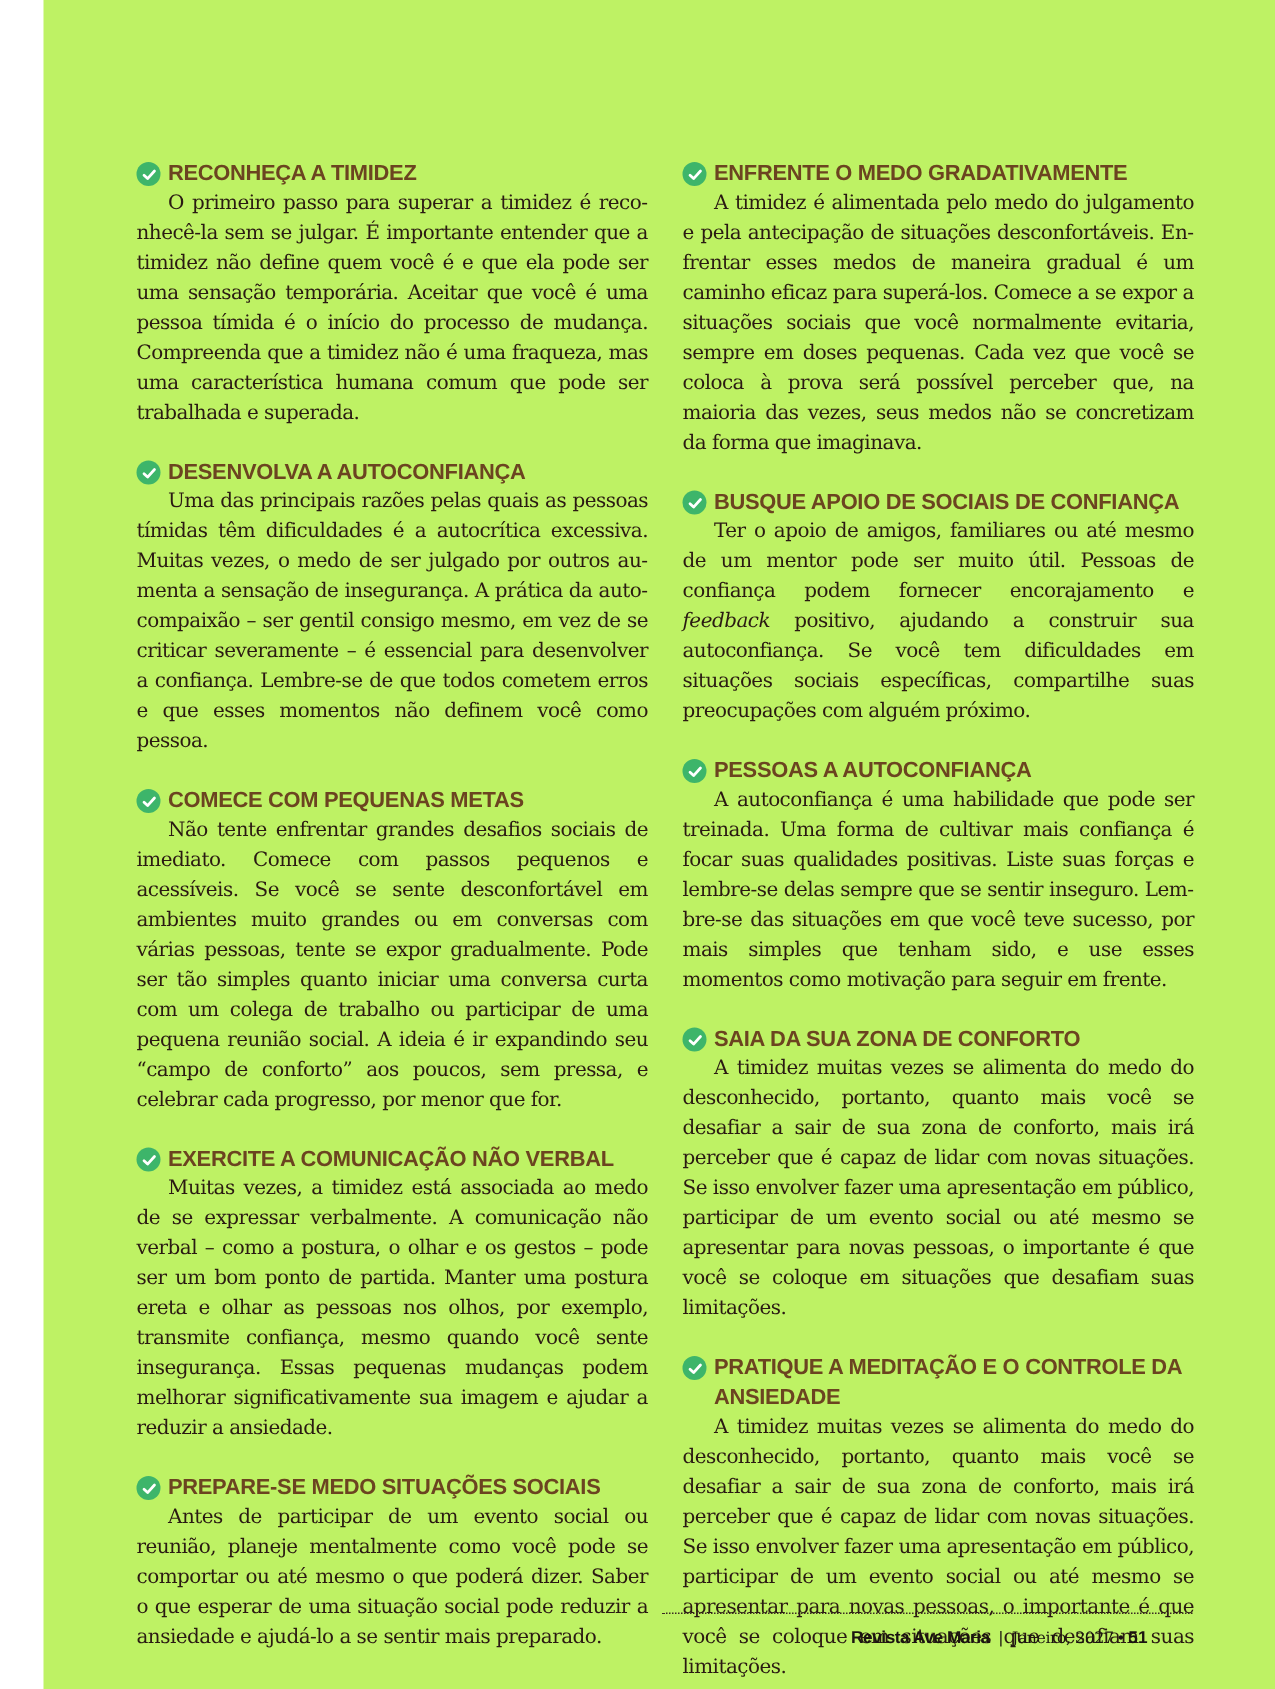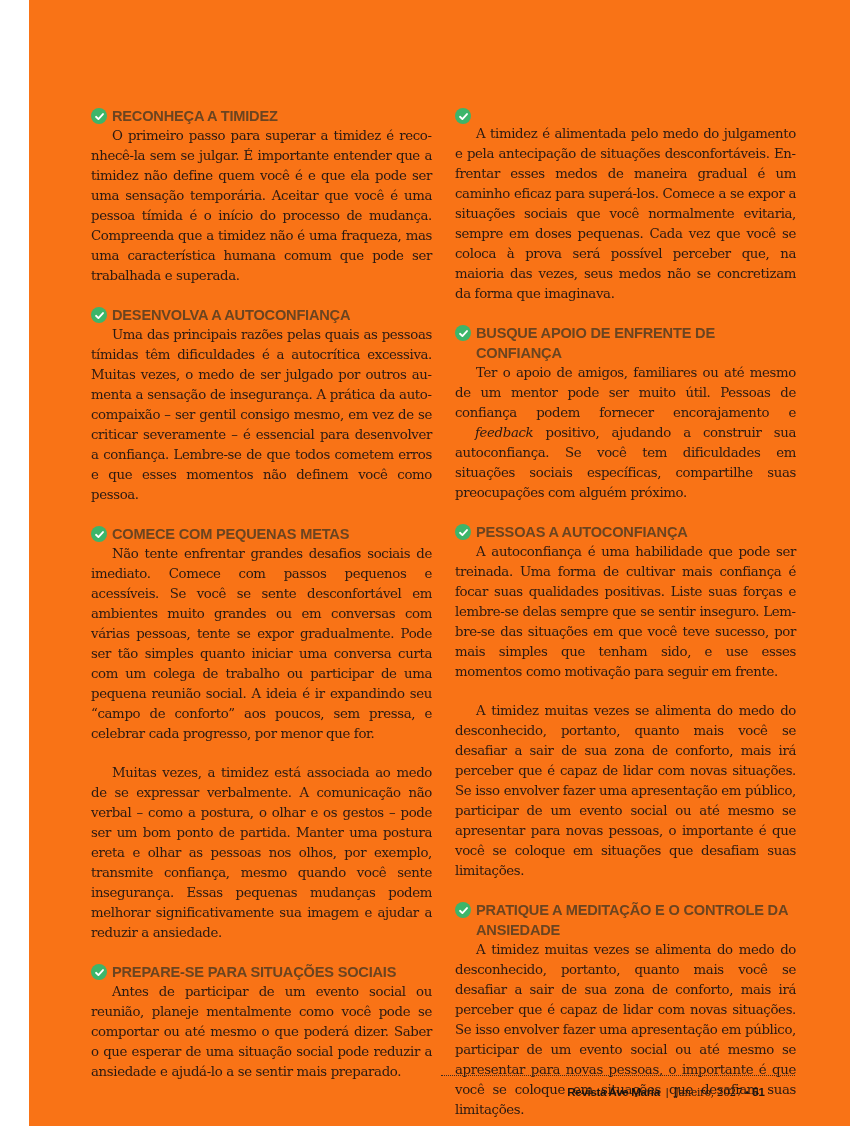--- a/index.html
+++ b/index.html
@@ -3,21 +3,21 @@
 <meta charset="utf-8">
 <style>
   html, body { margin: 0; padding: 0; }
   body {
     width: 850px; height: 1126px; position: relative; overflow: hidden;
     background: #ffffff;
     font-family: "DejaVu Serif", serif;
   }
   .page {
     position: absolute; left: 29px; top: 0; width: 821px; height: 1126px;
-    background: #f97316;
+    background: #bef264;
   }
   .col {
     position: absolute; top: 106px; width: 341px;
   }
   .col-left { left: 62px; }
   .col-right { left: 426px; }
   .section { margin-bottom: 19px; }
   .heading {
     display: flex; align-items: flex-start;
     font-family: "Liberation Sans", sans-serif;
@@ -32,21 +32,21 @@
     display: inline-flex; align-items: center; justify-content: center;
   }
   .check svg { width: 11px; height: 11px; }
   .body {
     font-size: 13.3px; line-height: 20px; color: #2A1A12;
     text-align: justify; margin: 0;
     text-indent: 21px;
     letter-spacing: -0.35px;
     hyphens: manual;
   }
-  .body em { font-style: italic; margin-left: 20px; }
+  .body em { font-style: italic; }
   .rule {
     position: absolute; left: 412px; top: 1075px; width: 354px;
     border-top: 1px dotted #3a2a22;
   }
   .footer {
     position: absolute; right: 85px; top: 1086px;
     font-size: 11px; color: #1a1410; white-space: nowrap;
     display: flex; align-items: baseline; gap: 0;
   }
   .footer .mag { font-family: "Liberation Sans", sans-serif; font-weight: bold; font-size: 11.5px; letter-spacing: -0.3px; }
@@ -92,75 +92,92 @@
             <svg viewBox="0 0 12 12">
               <path d="M2.2 6.3 L4.8 8.8 L9.8 3.3" fill="none" stroke="#fff" stroke-width="2" stroke-linecap="round" stroke-linejoin="round"></path>
             </svg>
           </span>
         <span>COMECE COM PEQUENAS METAS</span>
       </h3>
       <p class="body">Não tente enfrentar grandes desafios sociais de imediato. Comece com passos pequenos e acessíveis. Se você se sente desconfortável em ambientes muito grandes ou em conversas com várias pessoas, tente se expor gradualmente. Pode ser tão simples quanto ini­ciar uma conversa curta com um colega de trabalho ou participar de uma pequena reunião social. A ideia é ir expandindo seu “campo de conforto” aos poucos, sem pressa, e celebrar cada progresso, por menor que for.</p>
     </section>
 
     <section class="section">
+      <h3 class="heading">
+        <span class="check">
+            <svg viewBox="0 0 12 12">
+              <path d="M2.2 6.3 L4.8 8.8 L9.8 3.3" fill="none" stroke="#fff" stroke-width="2" stroke-linecap="round" stroke-linejoin="round"></path>
+            </svg>
+          </span>
+        <span>EXERCITE A COMUNICAÇÃO NÃO VERBAL</span>
+      </h3>
       <p class="body">Muitas vezes, a timidez está associada ao medo de se expressar verbalmente. A comunicação não verbal – como a postura, o olhar e os gestos – pode ser um bom ponto de partida. Manter uma postura ereta e olhar as pessoas nos olhos, por exemplo, transmite confiança, mesmo quando você sente insegurança. Essas pequenas mudanças podem melhorar significativamente sua imagem e ajudar a reduzir a ansiedade.</p>
     </section>
 
     <section class="section">
       <h3 class="heading">
         <span class="check">
             <svg viewBox="0 0 12 12">
               <path d="M2.2 6.3 L4.8 8.8 L9.8 3.3" fill="none" stroke="#fff" stroke-width="2" stroke-linecap="round" stroke-linejoin="round"></path>
             </svg>
           </span>
-        <span>PREPARE-SE PARA SITUAÇÕES SOCIAIS</span>
+        <span>PREPARE-SE MEDO SITUAÇÕES SOCIAIS</span>
       </h3>
       <p class="body">Antes de participar de um evento social ou reunião, planeje mentalmente como você pode se comportar ou até mesmo o que poderá dizer. Saber o que esperar de uma situação social pode reduzir a ansiedade e ajudá-lo a se sentir mais preparado.</p>
     </section>
 
   </div>
 
   <div class="col col-right">
 
     <section class="section">
       <h3 class="heading">
         <span class="check">
             <svg viewBox="0 0 12 12">
               <path d="M2.2 6.3 L4.8 8.8 L9.8 3.3" fill="none" stroke="#fff" stroke-width="2" stroke-linecap="round" stroke-linejoin="round"></path>
             </svg>
           </span>
+        <span>ENFRENTE O MEDO GRADATIVAMENTE</span>
       </h3>
       <p class="body">A timidez é alimentada pelo medo do julgamento e pela antecipação de situações desconfortáveis. En­frentar esses medos de maneira gradual é um caminho eficaz para superá-los. Comece a se expor a situações sociais que você normalmente evitaria, sempre em doses pequenas. Cada vez que você se coloca à prova será possível perceber que, na maioria das vezes, seus medos não se concretizam da forma que imaginava.</p>
     </section>
 
     <section class="section">
       <h3 class="heading">
         <span class="check">
             <svg viewBox="0 0 12 12">
               <path d="M2.2 6.3 L4.8 8.8 L9.8 3.3" fill="none" stroke="#fff" stroke-width="2" stroke-linecap="round" stroke-linejoin="round"></path>
             </svg>
           </span>
-        <span>BUSQUE APOIO DE ENFRENTE DE CONFIANÇA</span>
+        <span>BUSQUE APOIO DE SOCIAIS DE CONFIANÇA</span>
       </h3>
       <p class="body"><span>Ter o apoio de amigos, familiares ou até mesmo de um mentor pode ser muito útil. Pessoas de confiança podem fornecer encorajamento e </span><em>feedback</em><span> positivo, ajudando a construir sua autoconfiança. Se você tem dificuldades em situações sociais específicas, com­partilhe suas preocupações com alguém próximo.</span></p>
     </section>
 
     <section class="section">
       <h3 class="heading">
         <span class="check">
             <svg viewBox="0 0 12 12">
               <path d="M2.2 6.3 L4.8 8.8 L9.8 3.3" fill="none" stroke="#fff" stroke-width="2" stroke-linecap="round" stroke-linejoin="round"></path>
             </svg>
           </span>
         <span>PESSOAS A AUTOCONFIANÇA</span>
       </h3>
       <p class="body">A autoconfiança é uma habilidade que pode ser treinada. Uma forma de cultivar mais confiança é focar suas qualidades positivas. Liste suas forças e lembre-se delas sempre que se sentir inseguro. Lem­bre-se das situações em que você teve sucesso, por mais simples que tenham sido, e use esses momentos como motivação para seguir em frente.</p>
     </section>
 
     <section class="section">
+      <h3 class="heading">
+        <span class="check">
+            <svg viewBox="0 0 12 12">
+              <path d="M2.2 6.3 L4.8 8.8 L9.8 3.3" fill="none" stroke="#fff" stroke-width="2" stroke-linecap="round" stroke-linejoin="round"></path>
+            </svg>
+          </span>
+        <span>SAIA DA SUA ZONA DE CONFORTO</span>
+      </h3>
       <p class="body">A timidez muitas vezes se alimenta do medo do desconhecido, portanto, quanto mais você se desafiar a sair de sua zona de conforto, mais irá perceber que é capaz de lidar com novas situações. Se isso envolver fazer uma apresentação em público, participar de um evento social ou até mesmo se apresentar para novas pessoas, o importante é que você se coloque em situ­ações que desafiam suas limitações.</p>
     </section>
 
     <section class="section">
       <h3 class="heading">
         <span class="check">
             <svg viewBox="0 0 12 12">
               <path d="M2.2 6.3 L4.8 8.8 L9.8 3.3" fill="none" stroke="#fff" stroke-width="2" stroke-linecap="round" stroke-linejoin="round"></path>
             </svg>
           </span>

